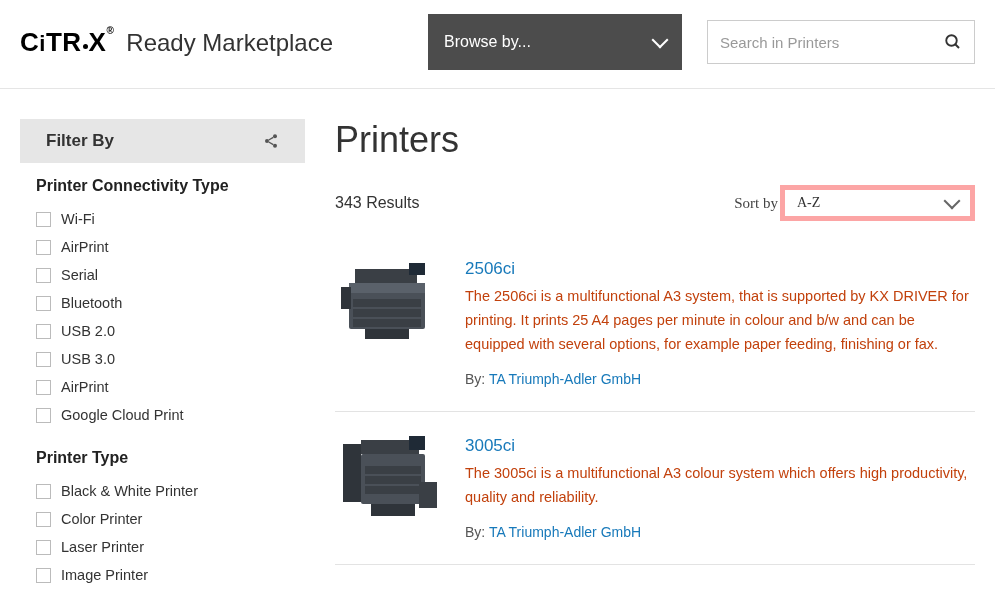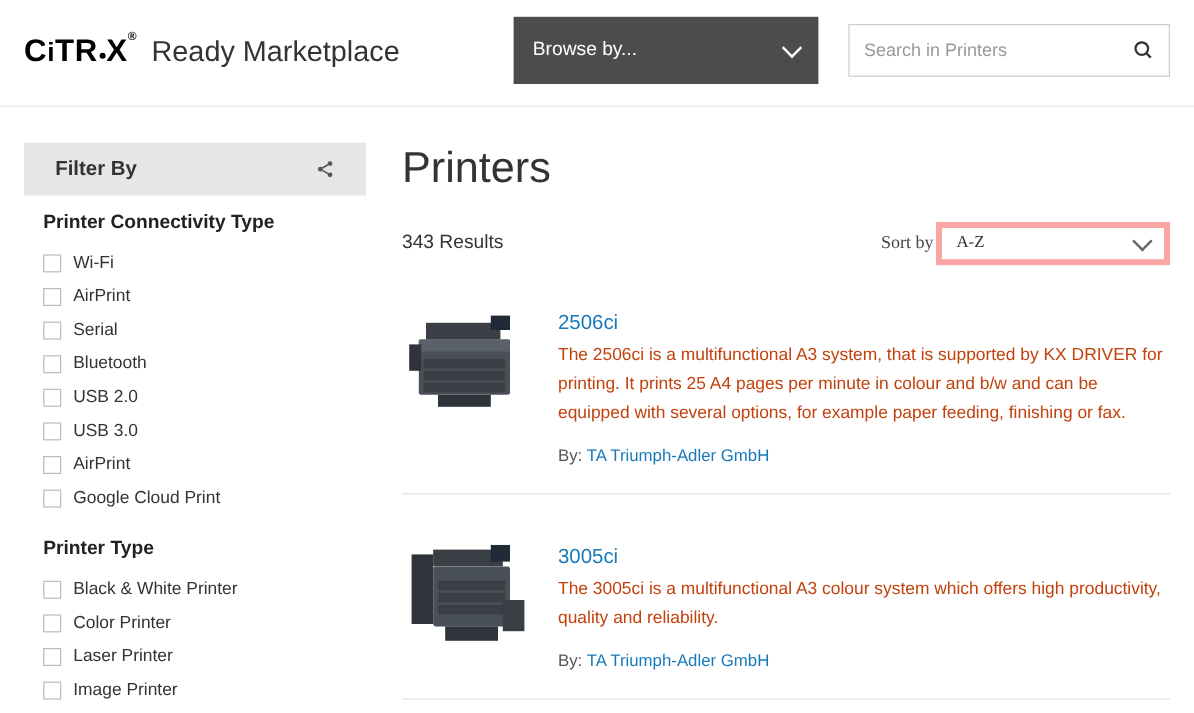--- a/index.html
+++ b/index.html
@@ -35,21 +35,21 @@
   .filter-row span { font-size:14.5px; color:#333; }
 
   
   .page-title { font-size:36px; font-weight:300; color:#333; margin-bottom:24px; }
   .results-bar { display:flex; align-items:center; justify-content:space-between; margin-bottom:36px; }
   .results-count { font-size:16px; color:#333; }
   .sort-wrap { display:flex; align-items:center; gap:2px;font-family:Liberation Serif, serif; }
   .sort-label { font-size:15px; color:#444; }
   .sort-select { width:195px; height:36px; border:5px solid #fca5a5; display:flex; align-items:center; justify-content:space-between; padding:0 12px; cursor:pointer; }
 
-  .card { display:flex; gap:22px; padding: 2px 0 24px 0; border-bottom:1px solid #e3e3e3; margin-bottom:40px; }
+  .card { display:flex; gap:22px; padding: 2px 0 24px 0; border-bottom:1px solid #e3e3e3; margin-bottom:22px; }
   .thumb { width:108px; height:92px; flex:0 0 108px; display:flex; align-items:center; justify-content:center; }
   .card-body { flex:1; }
   .card-title { color:#1779ba; font-size:17px; font-weight:400; margin-bottom:6px; display:inline-block; }
   .card-desc { font-size:14.5px; line-height:1.65; color:#c2410c; margin-bottom:14px; }
   .card-by { font-size:14px; color:#555; }
   .card-by a { color:#1779ba; }
 
   
   .chev { width:12px; height:12px; border-right:2px solid currentColor; border-bottom:2px solid currentColor; transform:rotate(45deg); margin-top:-4px; }
   .chev.white { color:#fff; }

